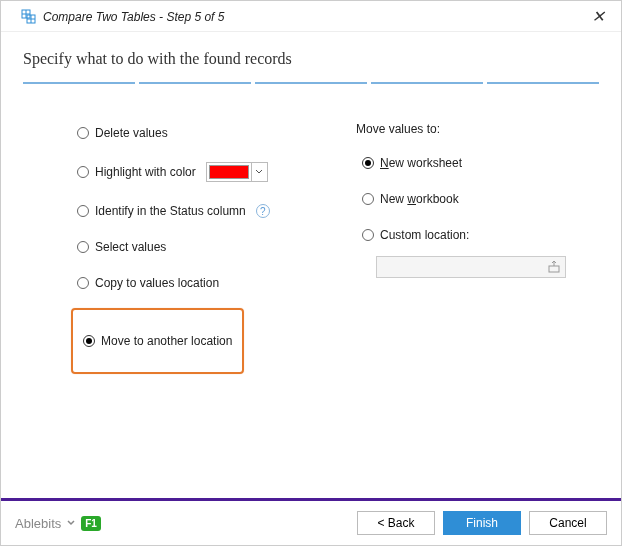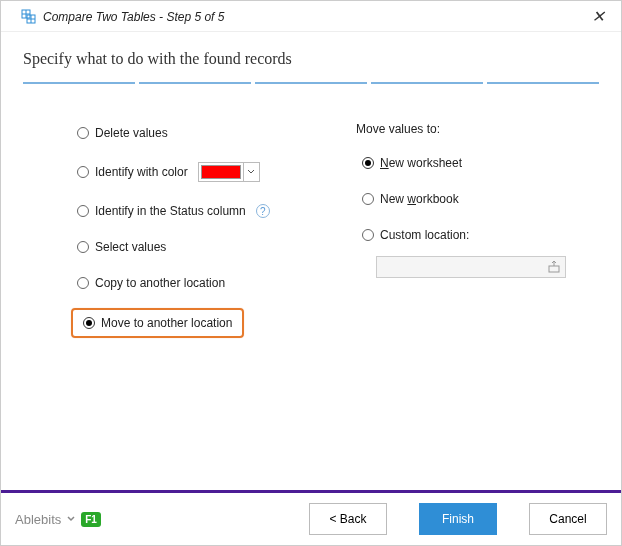--- a/index.html
+++ b/index.html
@@ -72,21 +72,21 @@
     .radio-row {
       display: flex;
       align-items: center;
       gap: 6px;
       cursor: pointer;
       padding: 4px 6px;
     }
     .radio-row.selected-highlight {
       border: 2px solid #e67a2c;
       border-radius: 4px;
-      padding: 6px 10px;
+      padding: 24px 10px;
       box-shadow: 0 0 0 1px rgba(230,122,44,0.05);
     }
     .radio {
       width: 12px; height: 12px;
       border: 1px solid #333;
       border-radius: 50%;
       display: flex;
       align-items: center;
       justify-content: center;
       flex-shrink: 0;
@@ -178,29 +178,28 @@
       font-weight: bold;
       border-radius: 3px;
       padding: 2px 4px;
     }
     .footer-right {
       display: flex;
       gap: 8px;
     }
     .btn {
       min-width: 78px;
-      height: 32px;
+      height: 24px;
       font-size: 12px;
       border: 1px solid #bbb;
       background: #fff;
       cursor: pointer;
       display: inline-flex;
       align-items: center;
       justify-content: center;
-      margin-left: 24px;
     }
     .btn-primary {
       background: #2f8ed6;
       border-color: #2f8ed6;
       color: #fff;
     }
   </style>
 </head>
 <body>
 
@@ -233,42 +232,42 @@
 
 <div class="content">
   <div class="col">
     <div class="opts">
       <div class="radio-row">
         <span class="radio empty"></span>
         <span class="opt-label">Delete values</span>
       </div>
       <div class="radio-row">
         <span class="radio empty"></span>
-        <span class="opt-label">Identify with color</span>
+        <span class="opt-label">Highlight with color</span>
         <span class="color-combo">
           <span class="color-swatch"></span>
           <span class="color-dd">
             <svg width="8" height="8" viewBox="0 0 8 8">
                 <path d="M1 2 L4 5 L7 2" fill="none" stroke="#555" stroke-width="1"></path>
               </svg>
           </span>
         </span>
       </div>
       <div class="radio-row">
         <span class="radio empty"></span>
         <span class="opt-label">Identify in the Status column</span>
         <span class="help-icon">?</span>
       </div>
       <div class="radio-row">
         <span class="radio empty"></span>
         <span class="opt-label">Select values</span>
       </div>
       <div class="radio-row">
         <span class="radio empty"></span>
-        <span class="opt-label">Copy to another location</span>
+        <span class="opt-label">Copy to values location</span>
       </div>
       <div class="radio-row selected-highlight">
         <span class="radio checked"></span>
         <span class="opt-label">Move to another location</span>
       </div>
     </div>
   </div>
 
   <div class="col">
     <div class="col-label">Move values to:</div>

